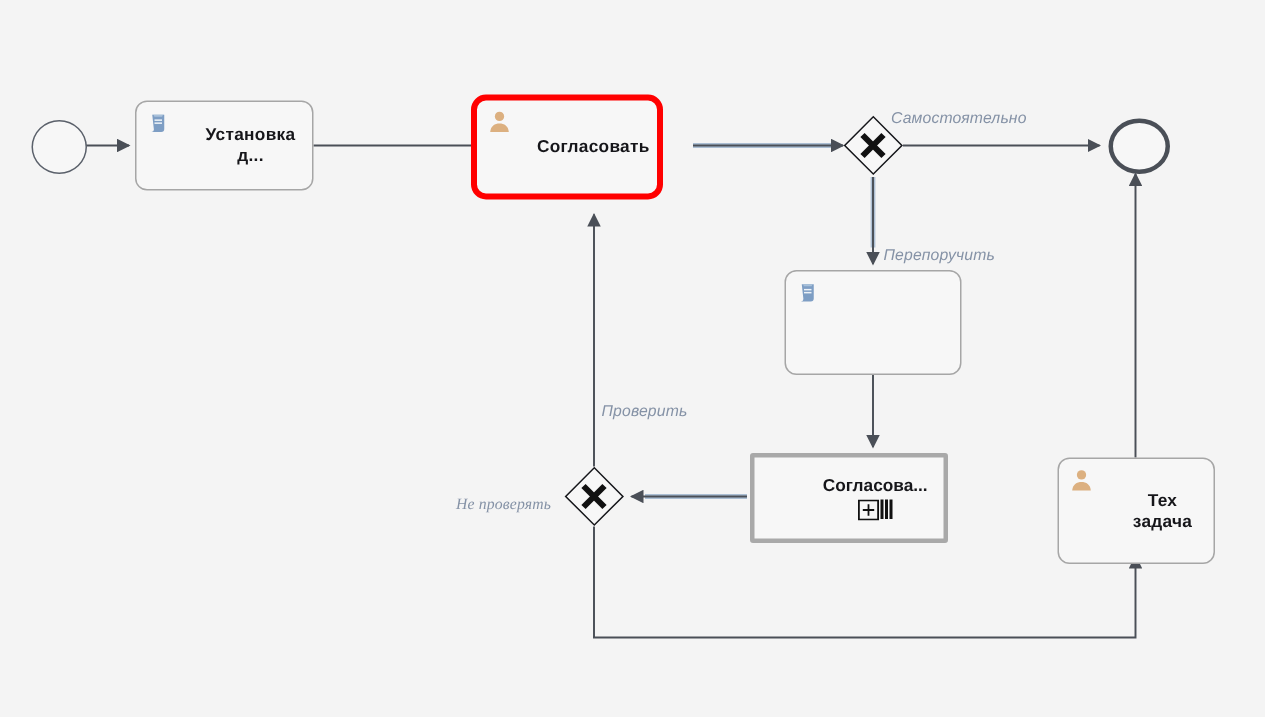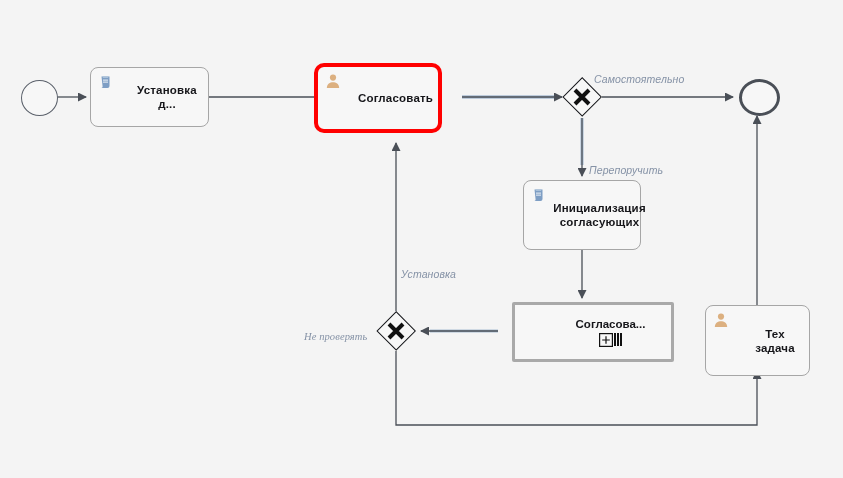--- a/index.html
+++ b/index.html
@@ -93,21 +93,21 @@
 
     <path d="M396,311 L396,143" stroke="#4a4f57" stroke-width="1.3" fill="none" marker-end="url(#ah)"></path>
 
     <path d="M396,351 L396,425 L757,425 L757,371" stroke="#4a4f57" stroke-width="1.3" fill="none" marker-end="url(#ah)"></path>
 
     <path d="M757,305 L757,116" stroke="#4a4f57" stroke-width="1.3" fill="none" marker-end="url(#ah)"></path>
   </svg>
 
   <div class="edge-label" style="left:594px;top:73px;">Самостоятельно</div>
   <div class="edge-label" style="left:589px;top:120px;margin-top:44px;">Перепоручить</div>
-  <div class="edge-label" style="left:401px;top:268px;">Установка</div>
+  <div class="edge-label" style="left:401px;top:268px;">Проверить</div>
   <div class="edge-label" style="left:304px;top:331px;font-family:Liberation Serif, serif;">Не проверять</div>
 
   <div class="node event start" style="left:21px;top:80px;width:36px;height:36px;"></div>
 
   <div class="node task" style="left:90px;top:67px;width:119px;height:60px;">
     <span class="task-icon">
       <svg viewBox="0 0 16 16" width="16" height="16" xmlns="http://www.w3.org/2000/svg">
         <path d="M3.5,2.5 h8 v9.5 a2,2 0 0 1 -2,2 h-6.5 a1.6,1.6 0 0 0 1.6,-1.6 z" fill="#7e9ec4"></path>
         <path d="M3.5,2.5 h8 a1.4,1.4 0 0 0 -1.4,1.4 h-5.2 a1.4,1.4 0 0 0 -1.4,-1.4 z" fill="#a9c1da"></path>
         <rect x="5" y="5.6" width="5" height="1" fill="#eef3f8"></rect>
@@ -138,27 +138,23 @@
 
   <div class="node task" style="left:523px;top:180px;width:118px;height:70px;">
     <span class="task-icon">
       <svg viewBox="0 0 16 16" width="16" height="16" xmlns="http://www.w3.org/2000/svg">
         <path d="M3.5,2.5 h8 v9.5 a2,2 0 0 1 -2,2 h-6.5 a1.6,1.6 0 0 0 1.6,-1.6 z" fill="#7e9ec4"></path>
         <path d="M3.5,2.5 h8 a1.4,1.4 0 0 0 -1.4,1.4 h-5.2 a1.4,1.4 0 0 0 -1.4,-1.4 z" fill="#a9c1da"></path>
         <rect x="5" y="5.6" width="5" height="1" fill="#eef3f8"></rect>
         <rect x="5" y="7.6" width="5" height="1" fill="#eef3f8"></rect>
       </svg>
     </span>
-    <span class="label">
-      <span>Инициализация</span><br>
-      <span>согласующих</span>
-    </span>
   </div>
 
-  <div class="node subprocess" style="left:512px;top:302px;width:162px;height:60px;">
+  <div class="node subprocess" style="left:500px;top:302px;width:132px;height:60px;">
     <span class="label">Согласова...</span>
     <span class="markers">
       <svg width="14" height="14" viewBox="0 0 14 14" xmlns="http://www.w3.org/2000/svg">
         <rect x="0.6" y="0.6" width="12.8" height="12.8" fill="none" stroke="#111" stroke-width="1.2"></rect>
         <path d="M7,3.2 V10.8 M3.2,7 H10.8" stroke="#111" stroke-width="1.2"></path>
       </svg>
       <span class="mi-bar"></span>
       <span class="mi-bar"></span>
       <span class="mi-bar"></span>
     </span>

